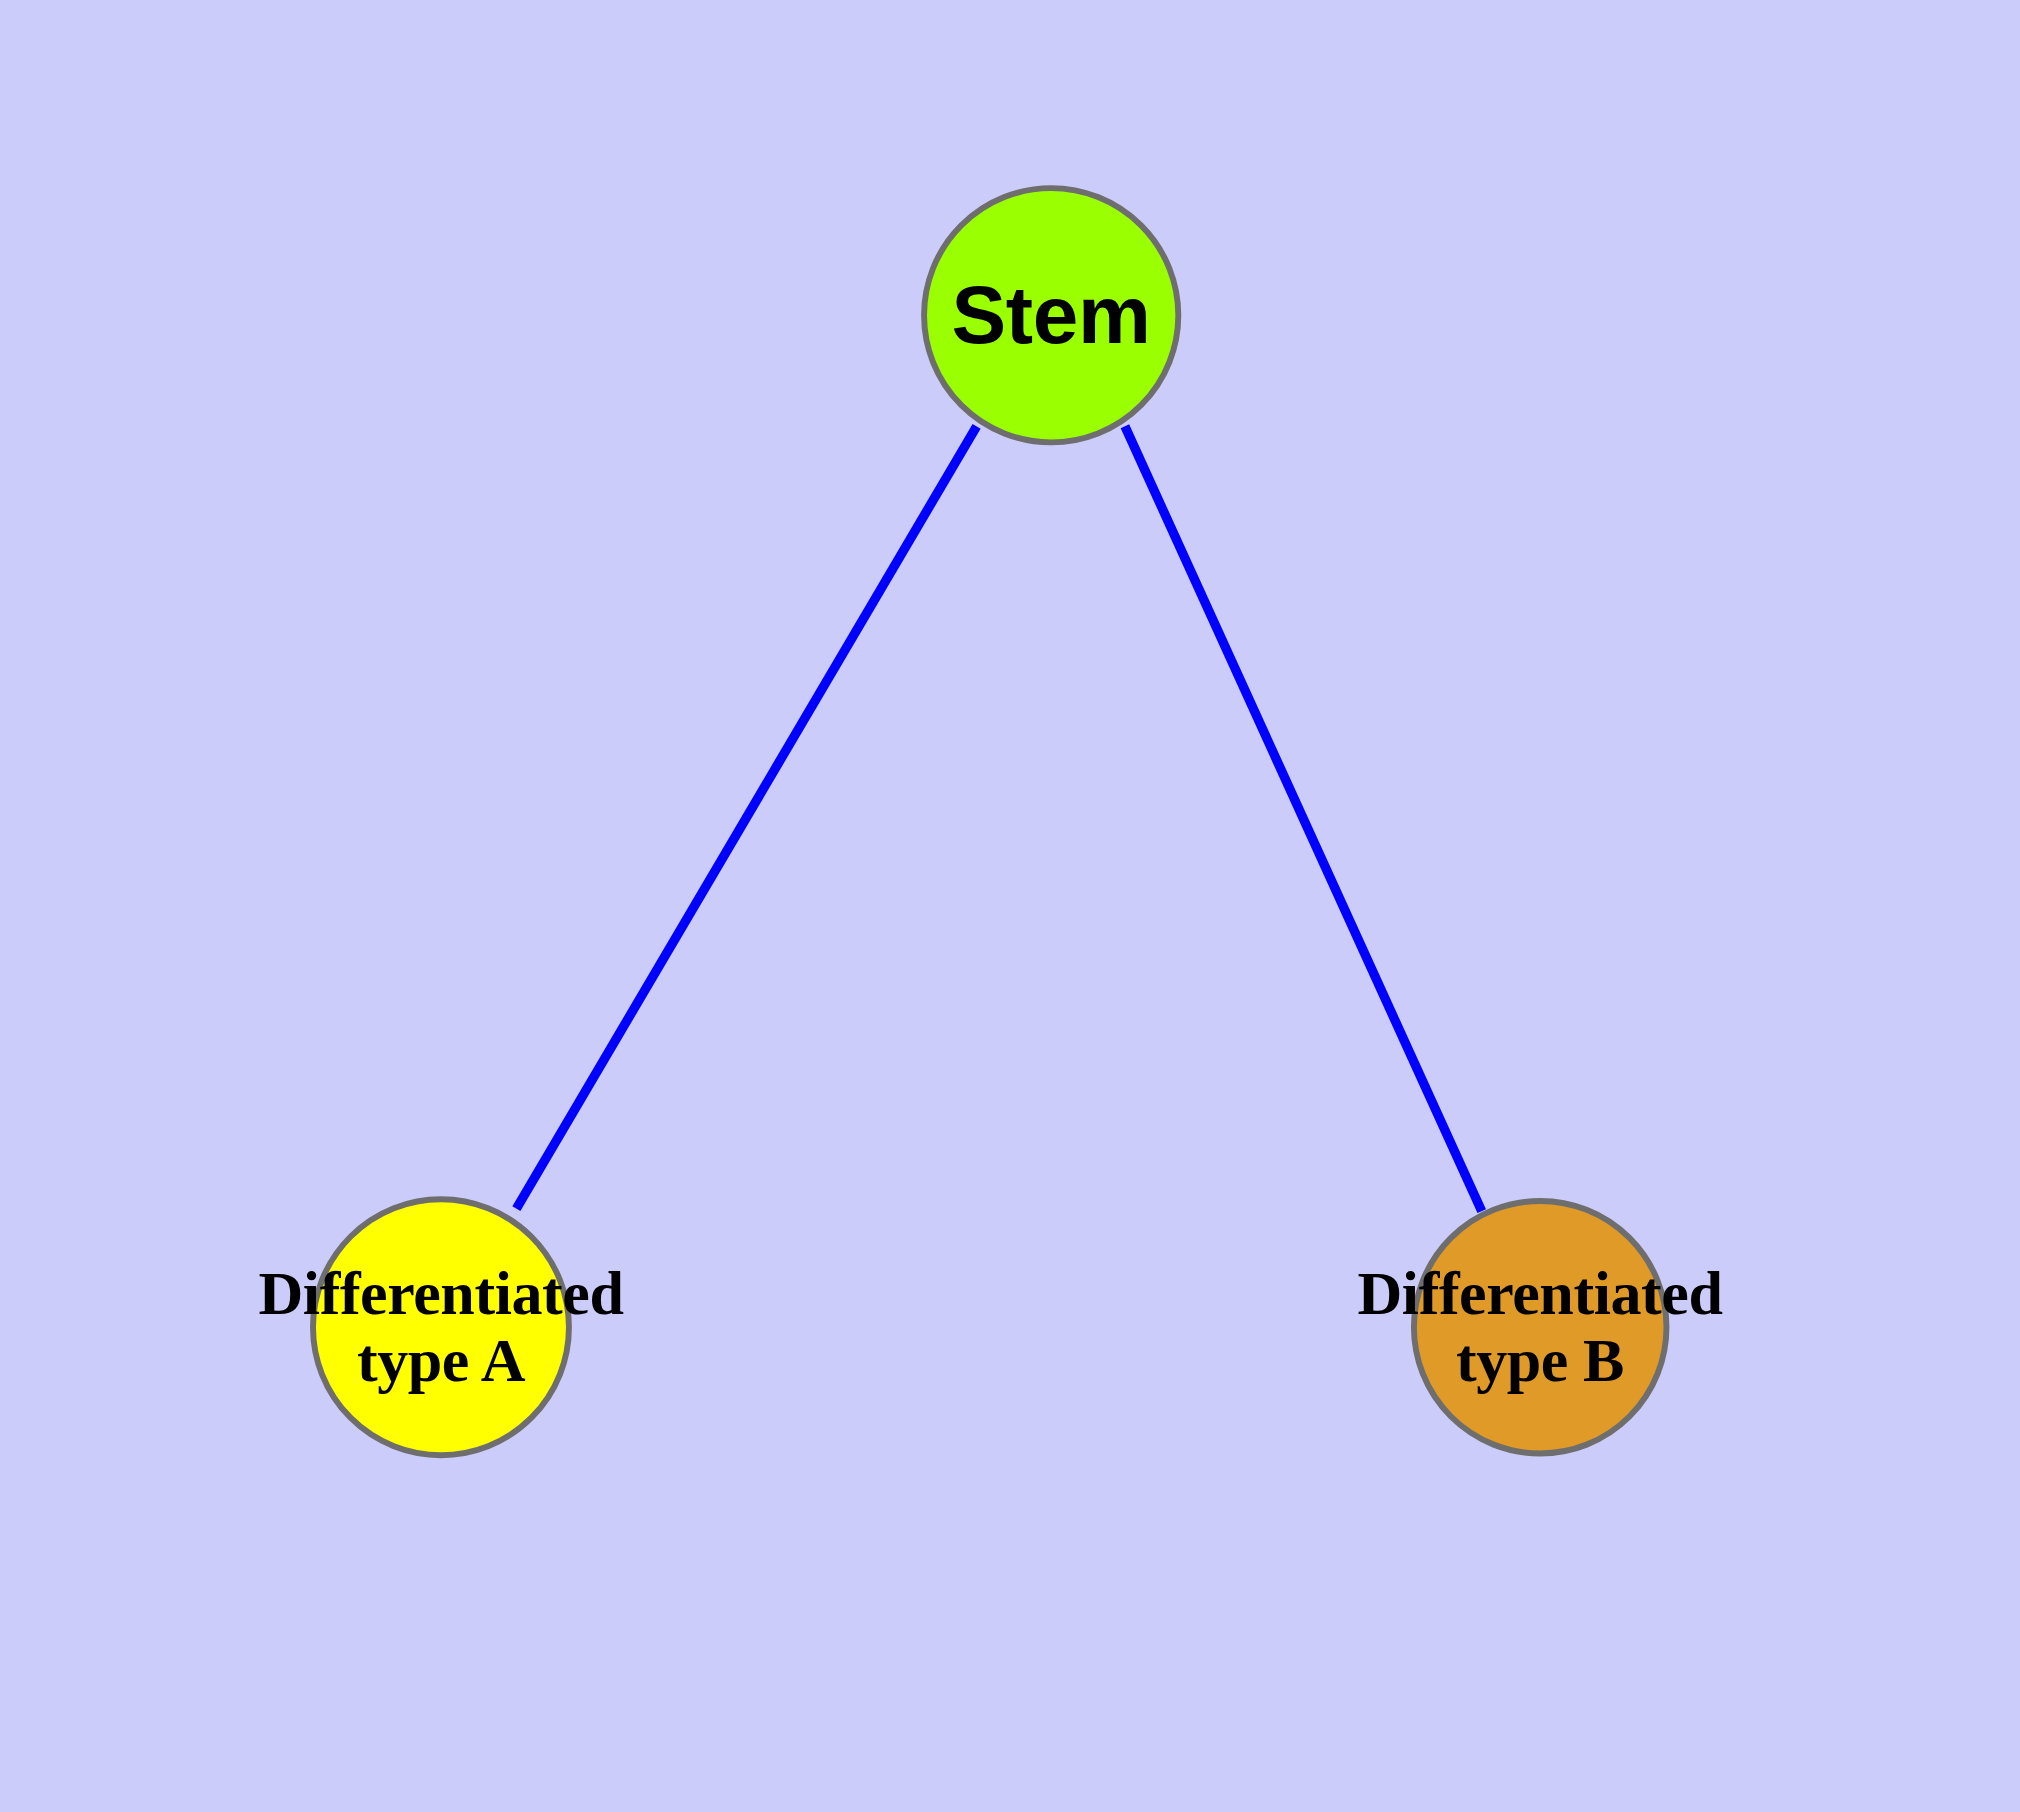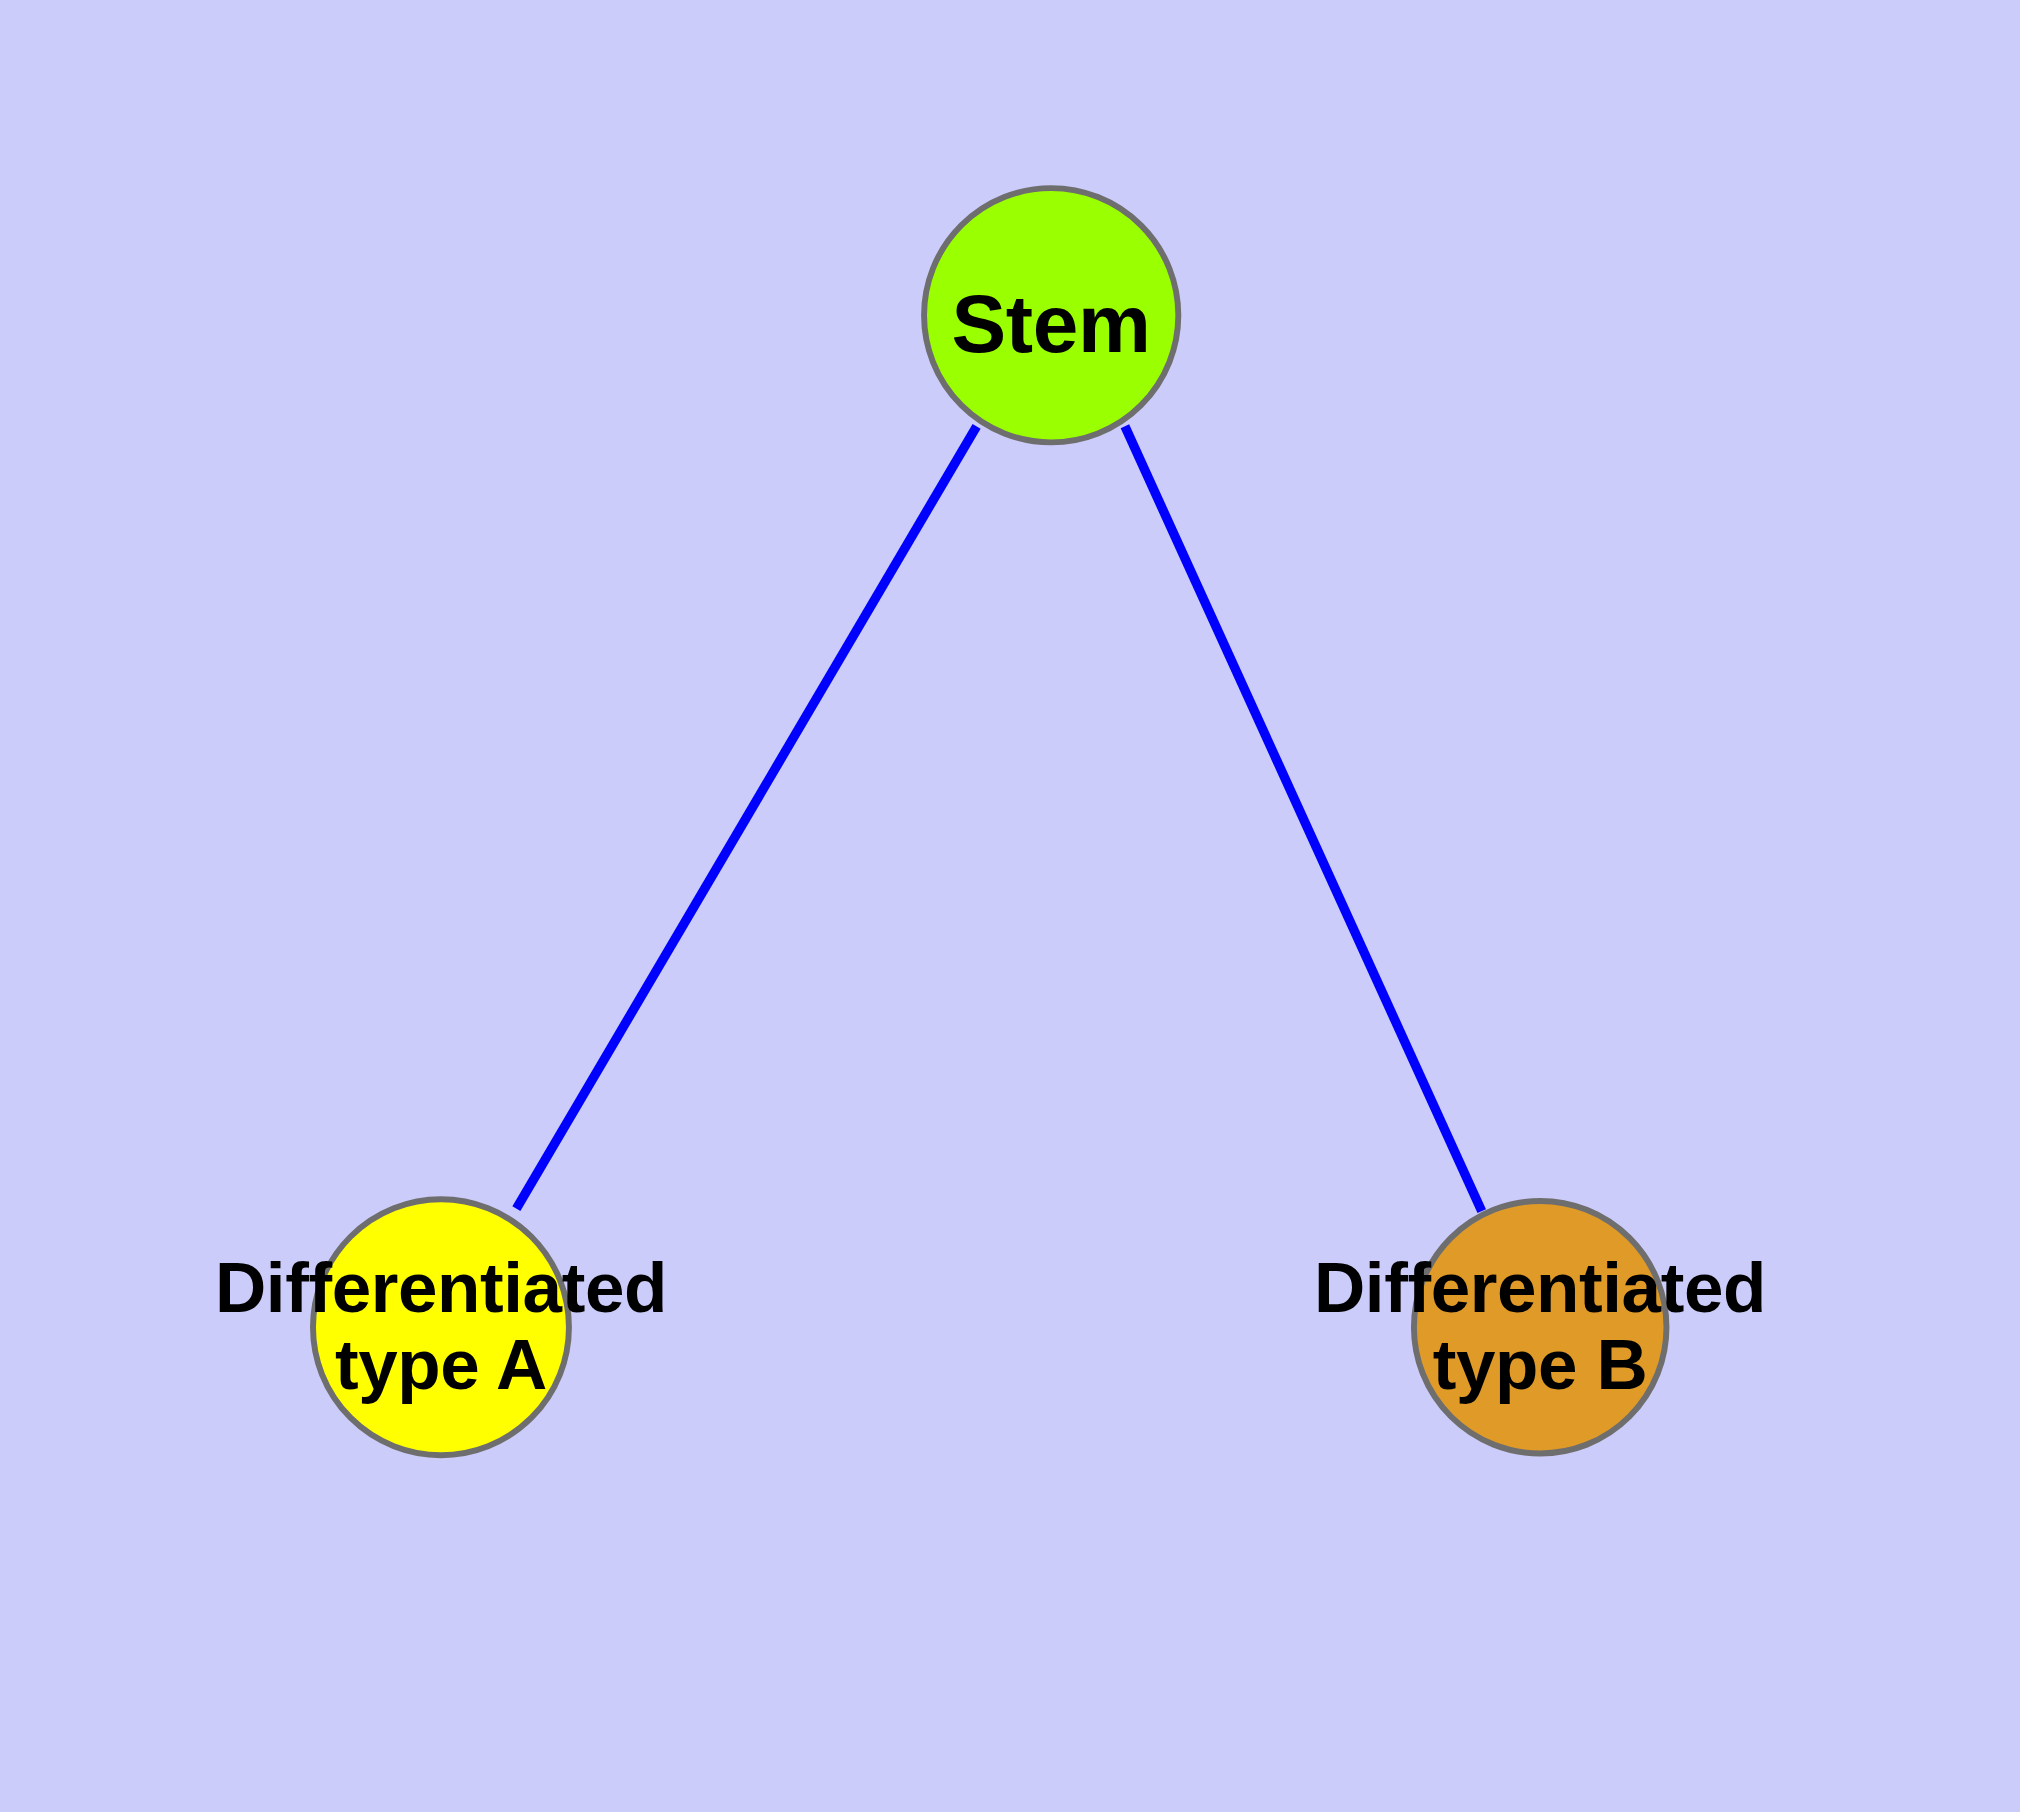--- a/index.html
+++ b/index.html
@@ -33,21 +33,22 @@
     white-space: pre;
     line-height: 1.08;
     letter-spacing: -0.4px;
     transform: translate(-50%, -50%);
     pointer-events: none;
   }
   .node-label.big {
     font-size: 82px;
   }
   .node-label.two-line {
-    font-size: 71px;
+    font-size: 62px;
+    font-family: Liberation Serif, serif;
   }
 </style>
 </head>
 <body>
 
 <div id="canvas" style="width: 2021px; height: 1812px;">
 
   <div id="bg" style="background: rgb(204, 204, 250);"></div>
 
   <svg id="graph-svg" viewBox="0 0 2384 2138" xmlns="http://www.w3.org/2000/svg" style="width: 2021px; height: 1812px;">
@@ -56,21 +57,21 @@
         <line x1="1327" y1="503" x2="1748" y2="1429" stroke="#0000ff" stroke-width="11" stroke-linecap="butt"></line>
       </g>
     <g id="nodes-group">
         <circle cx="1240" cy="372" r="150" fill="#9aff00" stroke="#6e6e6e" stroke-width="7"></circle>
         <circle cx="520" cy="1566" r="151" fill="#ffff00" stroke="#6e6e6e" stroke-width="7"></circle>
         <circle cx="1817" cy="1566" r="149" fill="#e09a28" stroke="#6e6e6e" stroke-width="7"></circle>
       </g>
   </svg>
 
   <div id="labels-layer">
-      <div class="node-label big" style="left: 1051px; top: 315px; margin-top: 9px;">Stem</div>
+      <div class="node-label big" style="left: 1051px; top: 315px;">Stem</div>
       <div class="node-label two-line" style="left: 441px; top: 1327px;">Differentiated
 type A</div>
       <div class="node-label two-line" style="left: 1540px; top: 1327px;">Differentiated
 type B</div>
     </div>
 
 </div>
 
 
 </body></html>

